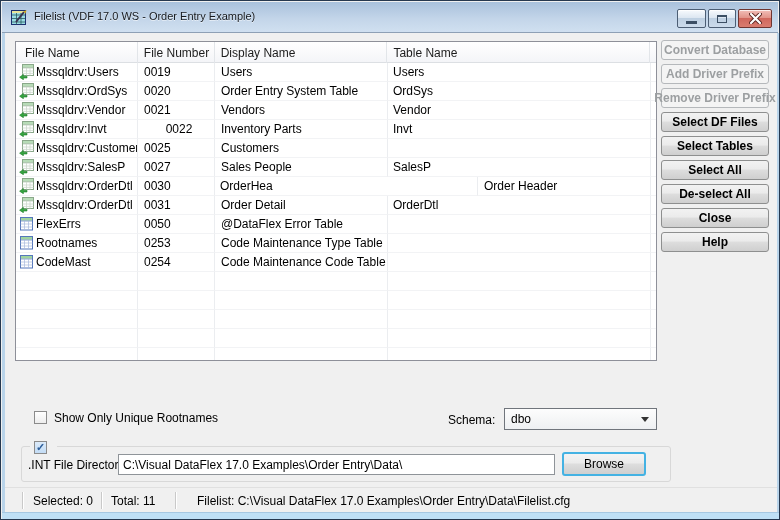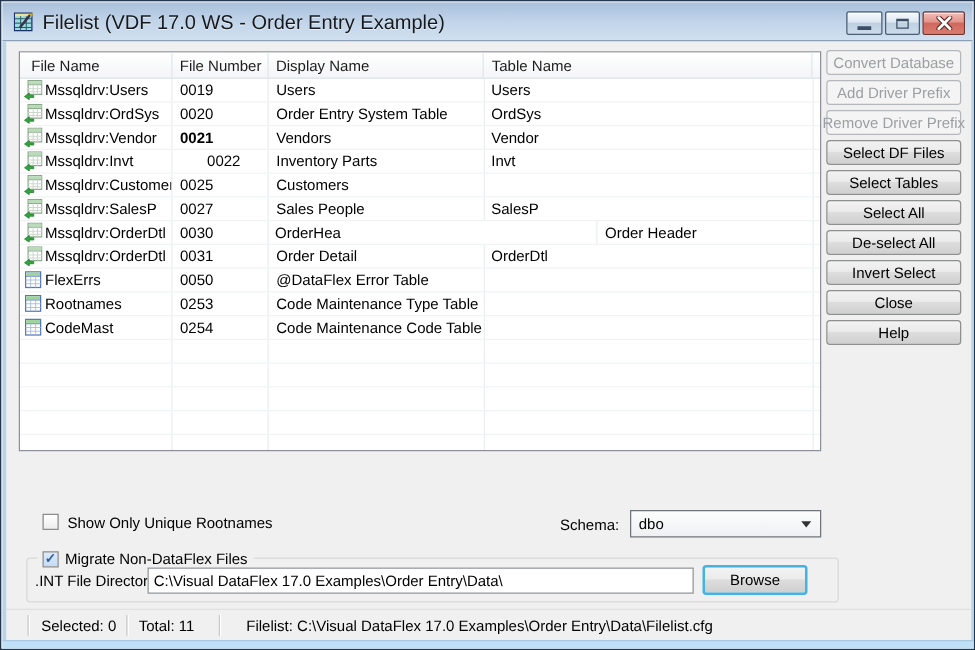--- a/index.html
+++ b/index.html
@@ -12,21 +12,21 @@
     overflow:hidden;
   }
   
   .titlebar {
     position:absolute; left:1px; top:1px; width:776px; height:31px;
     background:linear-gradient(to bottom,#a9c1dc 0%,#c3d5e9 55%,#d0e0f0 100%);
     border-bottom:1px solid #8ea0b5;
   }
   .win-icon { position:absolute; left:9px; top:7px; width:17px; height:17px; }
   .title-text {
-    position:absolute; left:32px; top:8px; font-size:16px; color:#15191e;
+    position:absolute; left:32px; top:8px; font-size:11px; color:#15191e;
     text-shadow:0 1px 0 rgba(255,255,255,.6); white-space:nowrap;
   }
   .caption-btn {
     position:absolute; top:7px; height:19px; border:1px solid #4c5e74; border-radius:2px;
     display:flex; align-items:center; justify-content:center;
     box-shadow:inset 0 1px 0 rgba(255,255,255,.75);
   }
   .btn-min, .btn-max {
     background:linear-gradient(to bottom,#f7fafd 0%,#dde7f2 45%,#bed0e2 50%,#ccdbeb 100%);
   }
@@ -63,21 +63,21 @@
   .lv-cell.c1 svg { flex:0 0 auto; margin-right:2px; }
   .lv-cell.c2, .lv-cell.c3 { padding-left:6px; }
   .lv-cell.c4 { padding-left:5px; }
   .lv-filler { flex:1 1 auto; border-bottom:1px solid #f2f3f5; }
   
   .btn-stack { position:absolute; left:660px; top:39px; width:108px; display:flex; flex-direction:column; gap:4px; }
   .push-btn {
     height:20px; width:108px; font-family:"Liberation Sans",sans-serif; font-size:12px; color:#000;
     border:1px solid #8e8f8f; border-radius:3px;
     background:linear-gradient(to bottom,#f2f2f2 0%,#ebebeb 45%,#dddddd 50%,#cfcfcf 100%);
-    display:flex; align-items:center; justify-content:center; white-space:nowrap;
+    display:flex; align-items:center; justify-content:center; white-space:nowrap;font-weight:bold;
   }
   .push-btn.disabled {
     color:#9c9fa1; border-color:#b5b8bb;
     background:#f4f4f4;
   }
   
   .checkbox {
     position:absolute; width:13px; height:13px; border:1px solid #8b8b8b;
     background:linear-gradient(#ffffff,#ededed); font-size:11px; line-height:11px;
     color:#2d5f9b; text-align:center;
@@ -224,21 +224,21 @@
               <rect x="4" y="1" width="10" height="2.4" fill="#b7dcb7"></rect>
               <line x1="3.5" y1="3.8" x2="14.5" y2="3.8" stroke="#8aa88a" stroke-width="0.8"></line>
               <line x1="3.5" y1="7" x2="14.5" y2="7" stroke="#ccd8cc" stroke-width="0.8"></line>
               <line x1="3.5" y1="9.4" x2="14.5" y2="9.4" stroke="#ccd8cc" stroke-width="0.8"></line>
               <line x1="7.5" y1="3.8" x2="7.5" y2="11.5" stroke="#ccd8cc" stroke-width="0.8"></line>
               <line x1="11" y1="3.8" x2="11" y2="11.5" stroke="#ccd8cc" stroke-width="0.8"></line>
               <path d="M8 12.2 L4.4 12.2 L4.4 10.4 L0.6 13.2 L4.4 15.8 L4.4 14 L8 14 Z" fill="#33a43e" stroke="#1e7d29" stroke-width="0.6"></path>
             </svg>
             <span>Mssqldrv:Vendor</span>
           </div>
-          <div class="lv-cell c2" style="width: 77px; font-weight: bold;">
+          <div class="lv-cell c2" style="width: 77px;">
             <span>0021</span>
           </div>
           <div class="lv-cell c3" style="width: 173px;">
             <span>Vendors</span>
           </div>
           <div class="lv-cell c4" style="width: 263px;">
             <span>Vendor</span>
           </div>
           <div class="lv-filler"></div>
         </div>
@@ -478,38 +478,36 @@
   </div>
 
   <div class="btn-stack">
       <button class="push-btn disabled" disabled="">Convert Database</button>
       <button class="push-btn disabled" disabled="">Add Driver Prefix</button>
       <button class="push-btn disabled" disabled="">Remove Driver Prefix</button>
       <button class="push-btn">Select DF Files</button>
       <button class="push-btn">Select Tables</button>
       <button class="push-btn">Select All</button>
       <button class="push-btn">De-select All</button>
-      <button class="push-btn">Invert Select</button>
       <button class="push-btn">Close</button>
       <button class="push-btn">Help</button>
     </div>
 
   <span class="checkbox" style="left:33px; top:410px;"></span>
   <span class="cb-label" style="left:53px; top:410px;">Show Only Unique Rootnames</span>
 
   <span class="schema-label">Schema:</span>
   <div class="combo">
     <span class="combo-value">dbo</span>
     <span class="combo-arrow"></span>
   </div>
 
   <div class="groupbox"></div>
   <div class="migrate-wrap">
     <span class="checkbox-inline checked">✓</span>
-    <span class="lbl">Migrate Non-DataFlex Files</span>
   </div>
   <span class="int-label">.INT File Directory</span>
   <div class="int-input">
     <span>C:\Visual DataFlex 17.0 Examples\Order Entry\Data\</span>
   </div>
   <div class="browse-btn">Browse</div>
 
   <div class="statusbar">
     <span class="sb-sep" style="left:17px;"></span>
     <span class="sb-text" style="left:28px;">Selected: 0</span>

